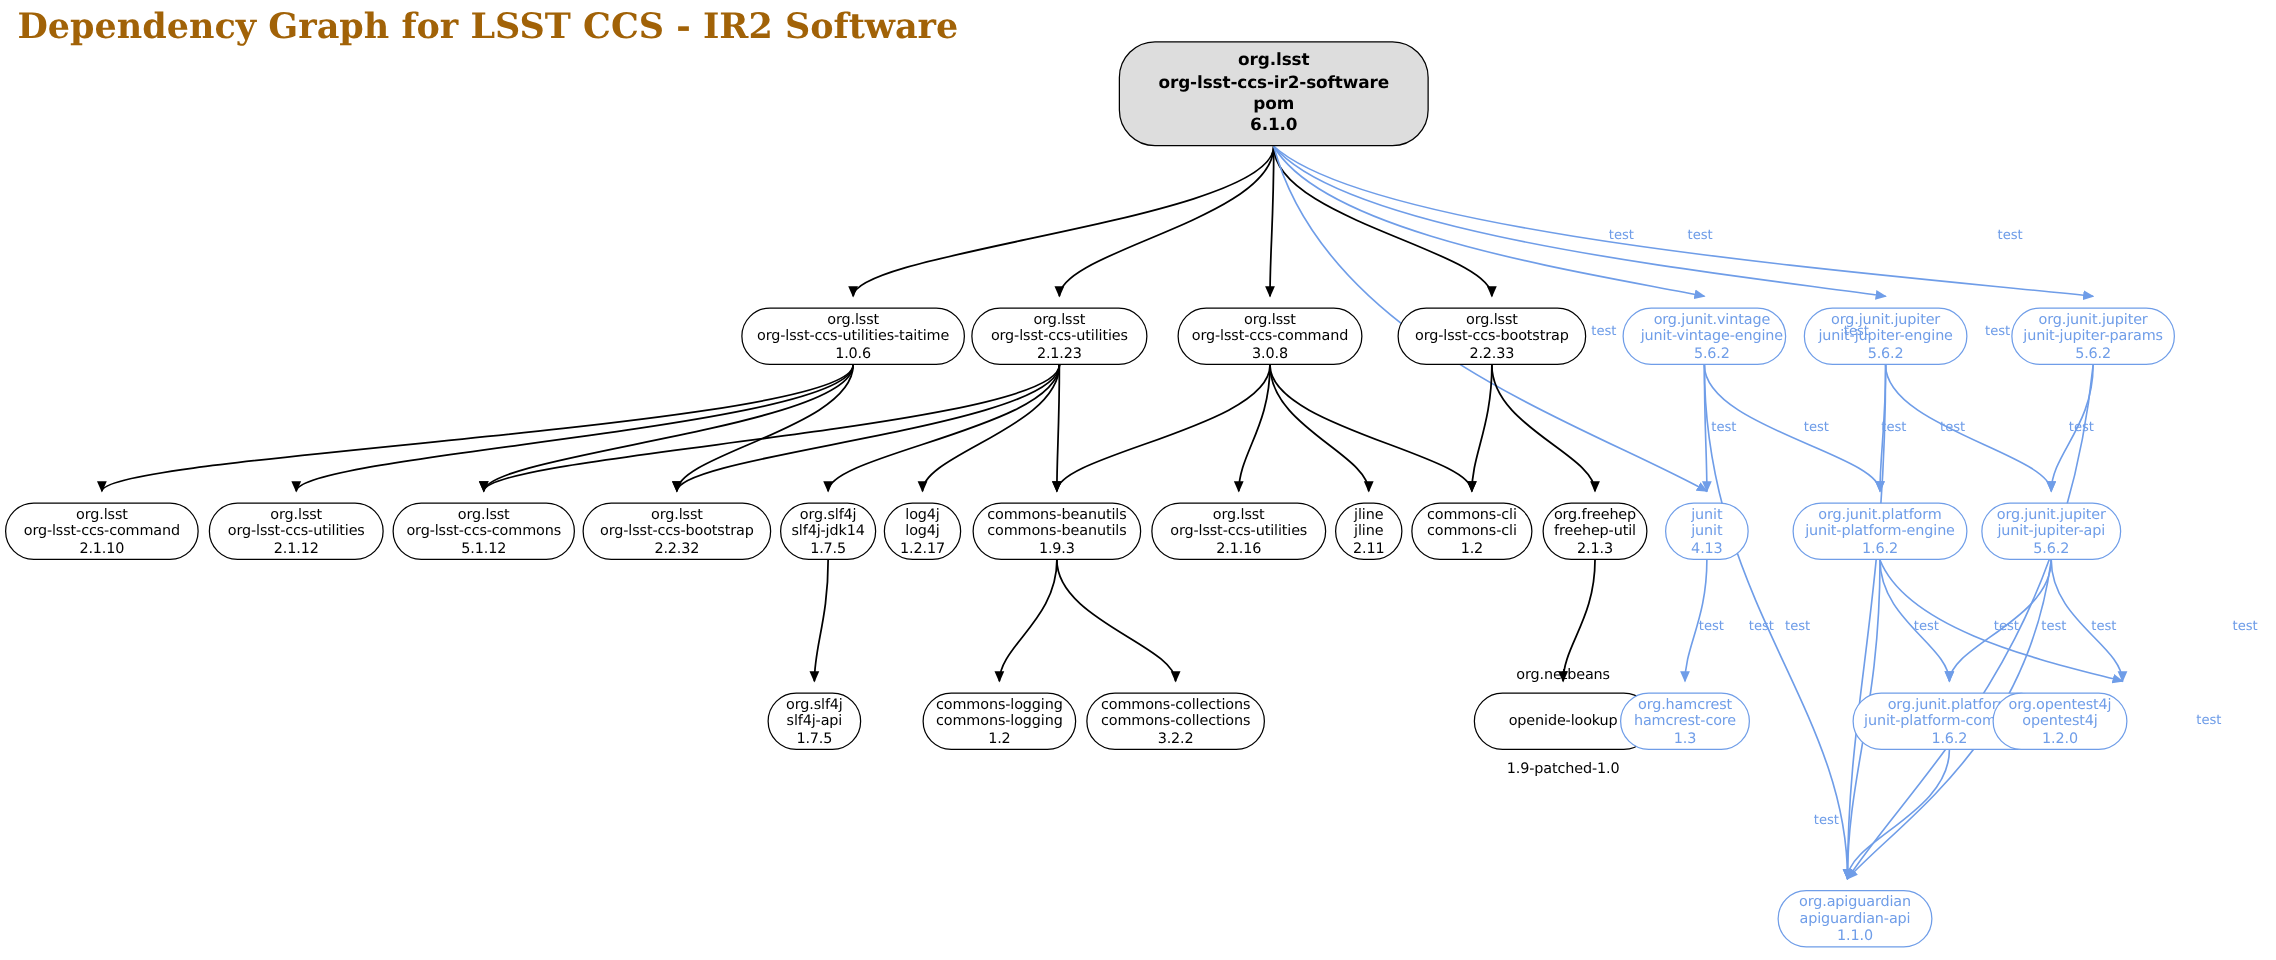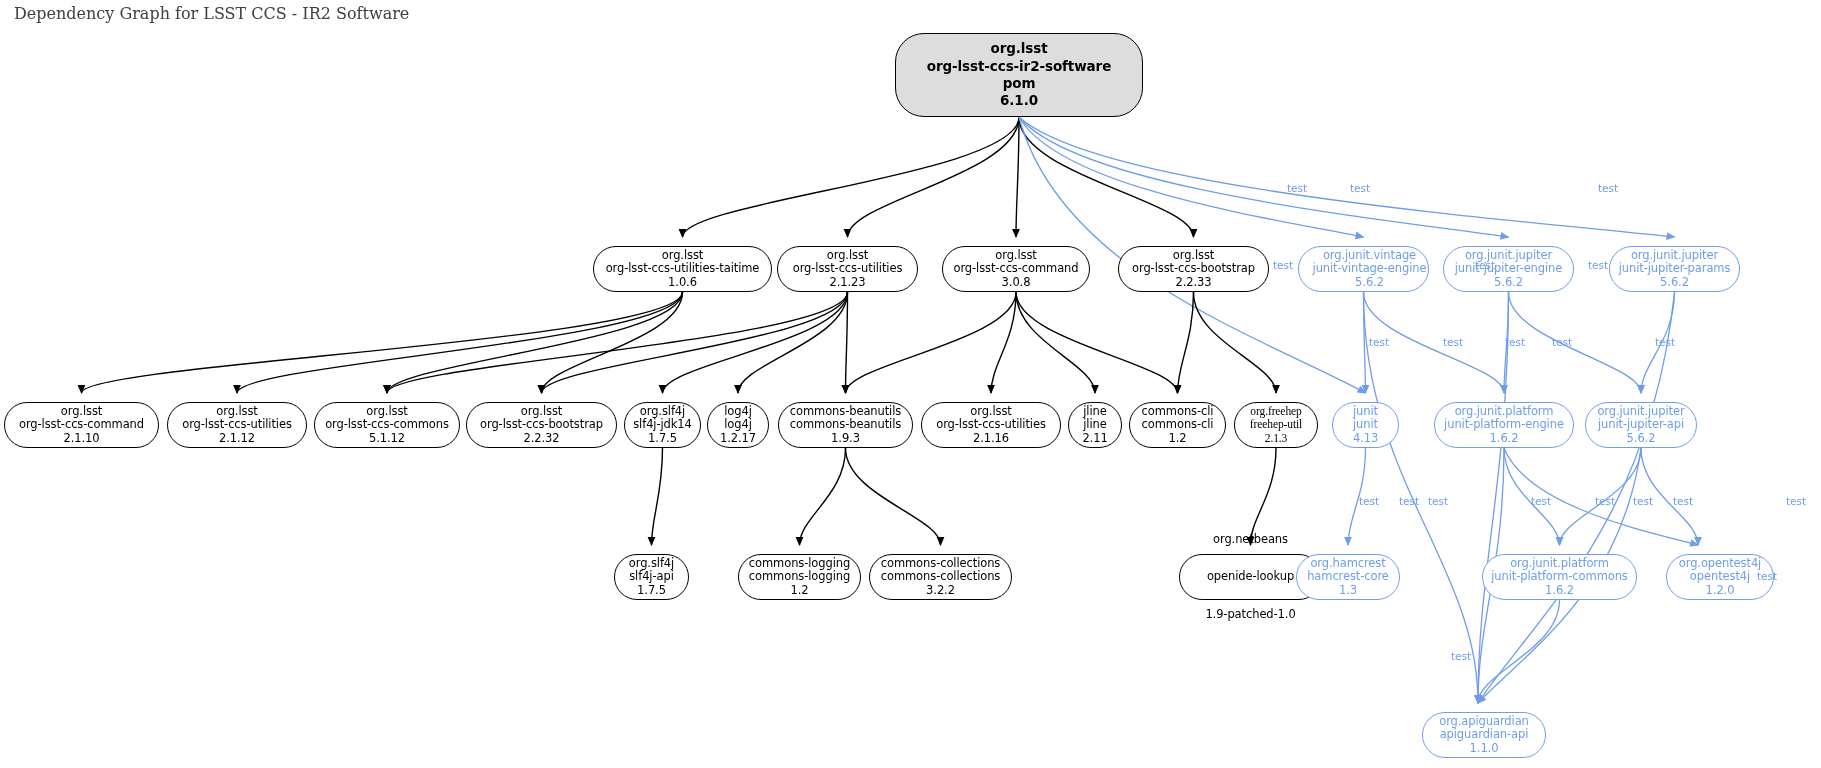--- a/index.html
+++ b/index.html
@@ -13,23 +13,24 @@
     height: 768px;
     background: #ffffff;
     overflow: hidden;
     font-family: "DejaVu Sans", sans-serif;
   }
   #graph-title {
     position: absolute;
     left: 14px;
     top: 4px;
     font-family: "DejaVu Serif", serif;
-    font-size: 16px;
-    color: #404040;
+    font-size: 28px;
+    color: #a16207;
     white-space: nowrap;
+    font-weight: bold;
   }
   #edge-layer {
     position: absolute;
     left: 0;
     top: 0;
     width: 1821px;
     height: 768px;
     pointer-events: none;
   }
   .node {
@@ -223,21 +224,21 @@
       <div class="node compile" style="left: 1068px; top: 402px; width: 54px; height: 46px;">
         <span class="ln">jline</span>
         <span class="ln">jline</span>
         <span class="ln">2.11</span>
       </div>
       <div class="node compile" style="left: 1129px; top: 402px; width: 97px; height: 46px;">
         <span class="ln">commons-cli</span>
         <span class="ln">commons-cli</span>
         <span class="ln">1.2</span>
       </div>
-      <div class="node compile" style="left: 1234px; top: 402px; width: 84px; height: 46px; font-family: Liberation Serif, serif;">
+      <div class="node compile" style="left: 1234px; top: 402px; width: 84px; height: 46px;">
         <span class="ln">org.freehep</span>
         <span class="ln">freehep-util</span>
         <span class="ln">2.1.3</span>
       </div>
       <div class="node test" style="left: 1332px; top: 402px; width: 67px; height: 46px;">
         <span class="ln">junit</span>
         <span class="ln">junit</span>
         <span class="ln">4.13</span>
       </div>
       <div class="node test" style="left: 1434px; top: 402px; width: 140px; height: 46px;">
@@ -273,21 +274,21 @@
       <div class="node test" style="left: 1296px; top: 554px; width: 104px; height: 46px;">
         <span class="ln">org.hamcrest</span>
         <span class="ln">hamcrest-core</span>
         <span class="ln">1.3</span>
       </div>
       <div class="node test" style="left: 1482px; top: 554px; width: 155px; height: 46px;">
         <span class="ln">org.junit.platform</span>
         <span class="ln">junit-platform-commons</span>
         <span class="ln">1.6.2</span>
       </div>
-      <div class="node test" style="left: 1666px; top: 554px; width: 108px; height: 46px;">
+      <div class="node test" style="left: 1594px; top: 554px; width: 108px; height: 46px;">
         <span class="ln">org.opentest4j</span>
         <span class="ln">opentest4j</span>
         <span class="ln">1.2.0</span>
       </div>
       <div class="node test" style="left: 1422px; top: 712px; width: 124px; height: 46px;">
         <span class="ln">org.apiguardian</span>
         <span class="ln">apiguardian-api</span>
         <span class="ln">1.1.0</span>
       </div>
     </div>

